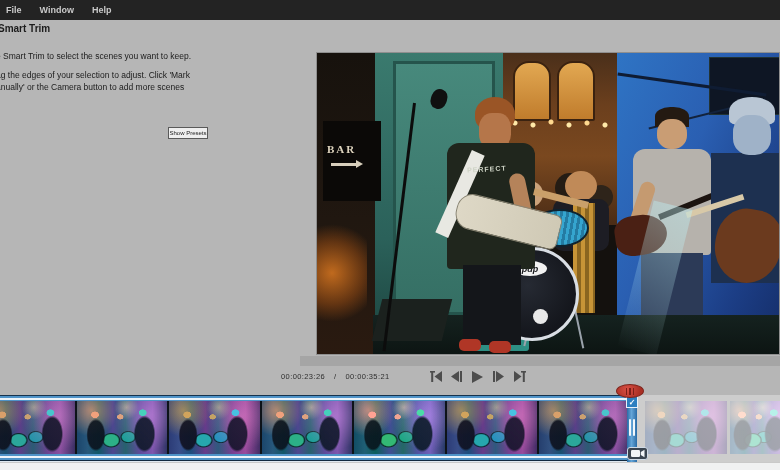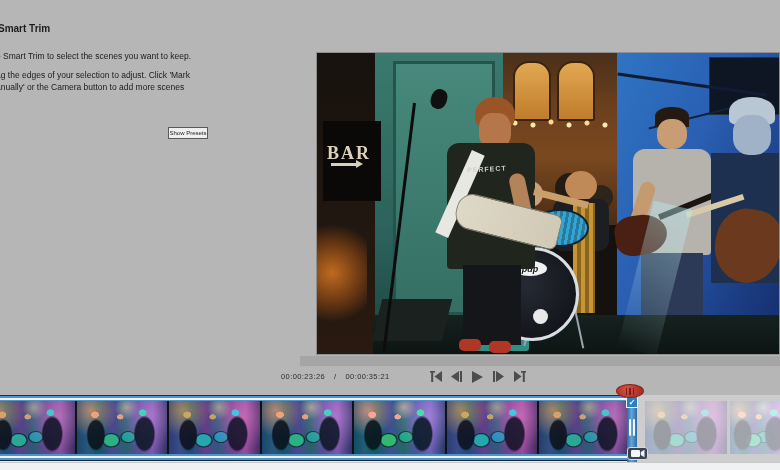--- a/index.html
+++ b/index.html
@@ -20,21 +20,21 @@
     display:flex;align-items:center;justify-content:center;white-space:nowrap;box-sizing:border-box;}
   
   #preview{position:absolute;left:316px;top:52px;width:464px;height:303px;overflow:hidden;
            background:#14110e;border:1px solid #8f8f8f;box-sizing:border-box;}
   .abs{position:absolute;}
   
   #sc-leftdark{left:0;top:0;width:72px;height:303px;background:linear-gradient(180deg,#17120d,#201710 55%,#2a1a10);}
   #sc-glow{left:-20px;top:160px;width:70px;height:120px;background:radial-gradient(circle,#c06a1e 0%,rgba(160,80,20,.5) 45%,transparent 70%);}
   #sc-barsign{left:6px;top:68px;width:58px;height:80px;background:#0b0907;}
   #bar-text{left:10px;top:90px;width:50px;color:#ddd3bd;font-family:"Liberation Serif",serif;
-            font-size:18px;letter-spacing:2px;font-weight:bold;}
+            font-size:11px;letter-spacing:2px;font-weight:bold;}
   #bar-arrow{left:14px;top:110px;width:26px;height:3px;background:#d8cfbc;}
   #bar-arrow::after{content:"";position:absolute;right:-6px;top:-3px;border-left:7px solid #d8cfbc;
             border-top:4.5px solid transparent;border-bottom:4.5px solid transparent;}
   #sc-tealwall{left:58px;top:0;width:130px;height:265px;background:linear-gradient(180deg,#3a7a6e,#2b615a 70%,#204c46);}
   #sc-tealdoor{left:76px;top:8px;width:96px;height:248px;background:linear-gradient(180deg,#47897c,#356f64);border:3px solid #25544c;}
   #sc-doorway{left:186px;top:0;width:116px;height:172px;background:linear-gradient(180deg,#4a2f1a,#6b3f1d 30%,#7a481f 60%,#4a2c16);}
   .window-arch{top:8px;width:34px;height:56px;background:linear-gradient(180deg,#e2a852,#c07c2c);border-radius:16px 16px 2px 2px;border:2px solid #3a2210;}
   #arch1{left:196px;} #arch2{left:240px;}
   #sc-lights{left:190px;top:62px;width:110px;height:16px;
      background:radial-gradient(circle 2px at 8px 8px,#ffe9a8 0 2px,transparent 3px),
@@ -154,20 +154,25 @@
   #faded2{left:93px;width:60px;}
   .fade-overlay{position:absolute;inset:0;background:rgba(255,255,255,.58);z-index:2;}
   
   #bottom-bar{position:absolute;left:0;top:462px;width:780px;height:8px;background:#f0f1f2;border-top:1px solid #c9c9c9;box-sizing:border-box;}
 </style>
 </head>
 <body>
 
 <div id="stage">
 
+  <div id="menubar">
+    <span class="menu-item">File</span>
+    <span class="menu-item">Window</span>
+    <span class="menu-item">Help</span>
+  </div>
 
   <div id="header-title">Smart Trim</div>
   <div id="instr1" class="instr">e Smart Trim to select the scenes you want to keep.</div>
   <div id="instr2" class="instr">
     <div>ag the edges of your selection to adjust. Click 'Mark</div>
     <div>anually' or the Camera button to add more scenes</div>
   </div>
   <button id="show-presets">Show Presets</button>
 
   <div id="preview">

